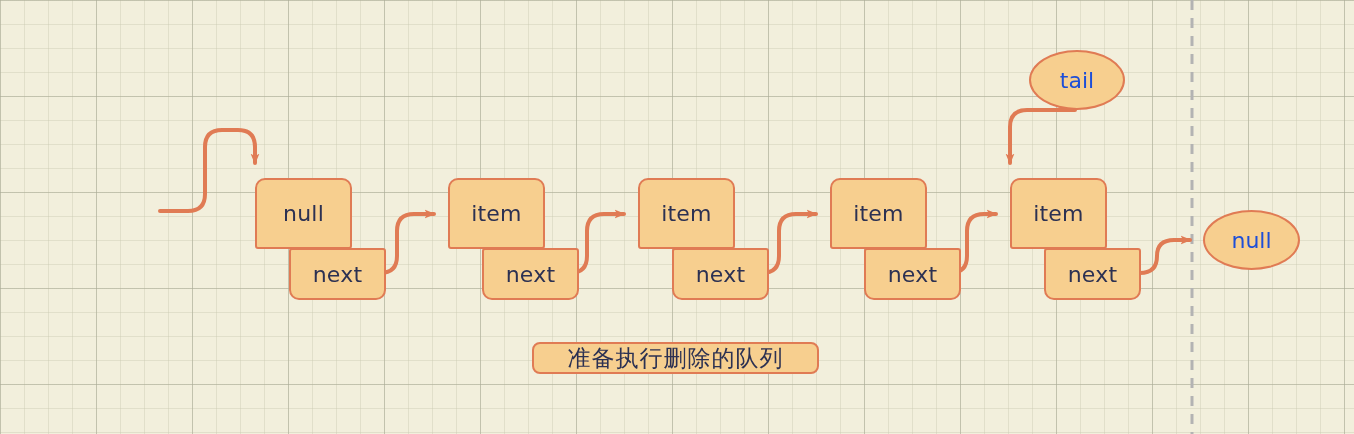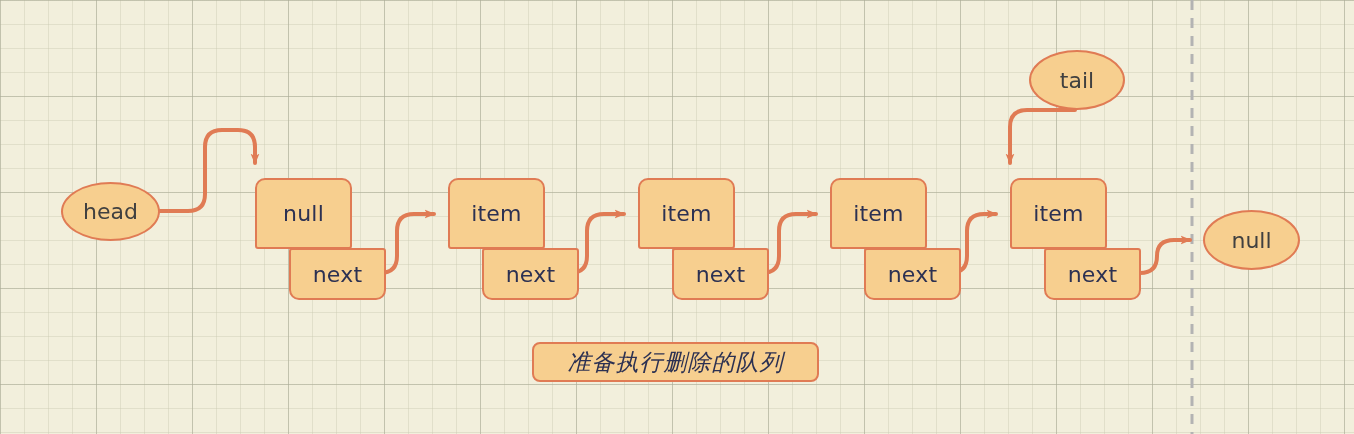--- a/index.html
+++ b/index.html
@@ -38,21 +38,21 @@
     letter-spacing:0.2px;
   }
   .cell.top{height:71px;border-radius:10px 10px 3px 3px;}
   .cell.bottom{height:52px;border-radius:3px 3px 10px 10px;margin-top:-1px;margin-left:34px;}
   .ellipse{
     position:absolute;
     box-sizing:border-box;
     border:2.5px solid #e07b54;
     background:#f7cf8f;
     border-radius:50%;
-    color:#404040;
+    color:#1d4ed8;
     display:flex;align-items:center;justify-content:center;
     font-size:22px;
   }
   .caption{
     position:absolute;
     box-sizing:border-box;
     border:2.5px solid #e07b54;
     background:#f7cf8f;
     border-radius:8px;
     color:#2c3152;
@@ -84,23 +84,20 @@
 
     <path d="M735,273 L762,273 Q779,273 779,256 L779,231 Q779,214 796,214 L816,214" fill="none" stroke="#e07b54" stroke-width="4" stroke-linecap="round" marker-end="url(#ah)"></path>
 
     <path d="M927,273 L950,273 Q967,273 967,256 L967,231 Q967,214 984,214 L996,214" fill="none" stroke="#e07b54" stroke-width="4" stroke-linecap="round" marker-end="url(#ah)"></path>
 
     <path d="M1075,110 L1027,110 Q1010,110 1010,127 L1010,163" fill="none" stroke="#e07b54" stroke-width="4" stroke-linecap="round" marker-end="url(#ah)"></path>
 
     <path d="M1107,273 L1140,273 Q1157,273 1157,256 L1157,256 Q1157,240 1174,240 L1190,240" fill="none" stroke="#e07b54" stroke-width="4" stroke-linecap="round" marker-end="url(#ah)"></path>
   </svg>
 
-  <div class="ellipse" style="left:61px;top:182px;width:99px;height:59px;">
-    <span>head</span>
-  </div>
 
   <div class="ellipse" style="left:1029px;top:50px;width:96px;height:60px;">
     <span>tail</span>
   </div>
 
   <div class="ellipse" style="left:1203px;top:210px;width:97px;height:60px;">
     <span>null</span>
   </div>
 
   <div class="node" style="left:255px;top:178px;">
@@ -141,17 +138,17 @@
 
   <div class="node" style="left:1010px;top:178px;">
     <div class="cell top">
       <span>item</span>
     </div>
     <div class="cell bottom">
       <span>next</span>
     </div>
   </div>
 
-  <div class="caption" style="left:532px;top:342px;width:287px;height:40px;font-style:italic;">
+  <div class="caption" style="left:532px;top:342px;width:287px;height:32px;">
     <span>准备执行删除的队列</span>
   </div>
 
 </div>
 
 </body></html>

